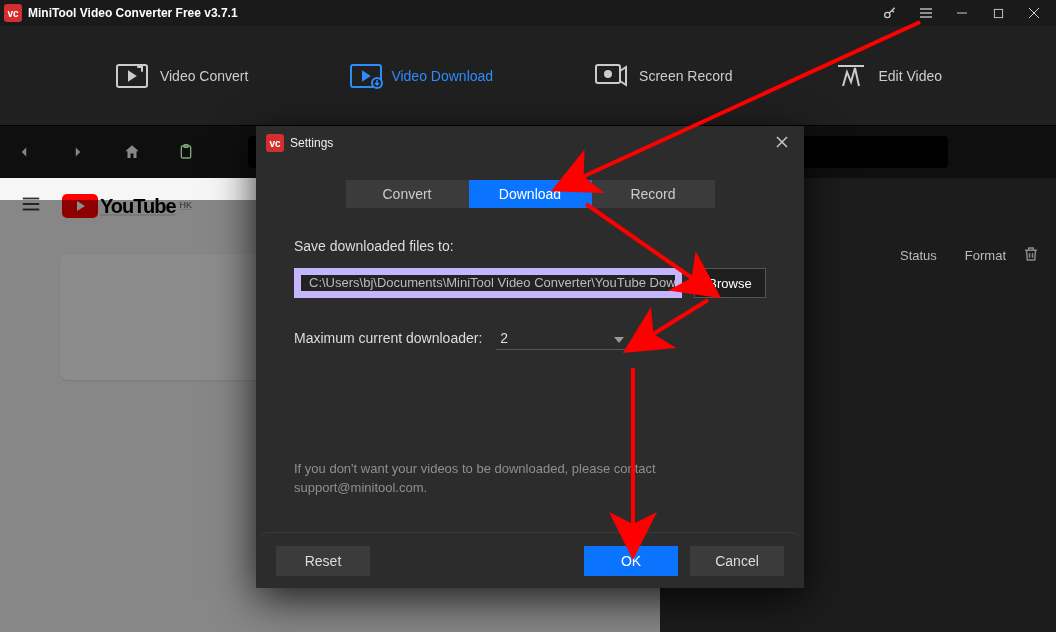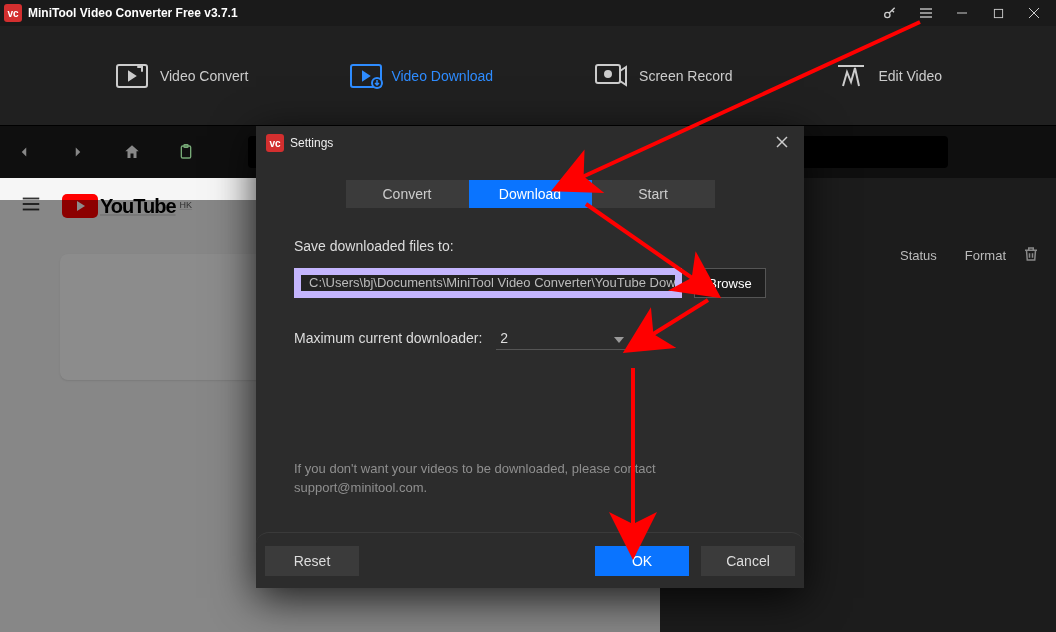--- a/index.html
+++ b/index.html
@@ -55,21 +55,21 @@
   .lbl{margin-bottom:14px;}
   .pathrow{display:flex;gap:12px;align-items:center;margin-bottom:28px;}
   .pathinput{flex:1;height:30px;background:#232323;border:7px solid #c4b5fd;color:#bbb;padding:0 8px;font-size:13px;overflow:hidden;white-space:nowrap;}
   .browse{width:72px;height:30px;background:#1e1e1e;border:1px solid #555;color:#fff;font-size:13px;display:flex;align-items:center;justify-content:center;}
 
   .dlrow{display:flex;align-items:center;gap:14px;margin-bottom:110px;}
   .selwrap{position:relative;width:132px;border-bottom:1px solid #555;height:24px;display:flex;align-items:center;justify-content:space-between;padding:0 4px;color:#ddd;}
 
   .note{color:#8f8f8f;font-size:13px;line-height:1.45;}
 
-  .modal-ft{height:56px;border-top:1px solid #3a3a3a;display:flex;align-items:center;padding:0 9px;gap:12px;border-radius:13px;}
+  .modal-ft{height:56px;border-top:1px solid #3a3a3a;display:flex;align-items:center;padding:0 20px;gap:12px;border-radius:13px;}
   .btn{height:30px;display:flex;align-items:center;justify-content:center;font-size:14px;border:none;}
   .btn.reset{width:94px;background:#3b3b3b;color:#ddd;}
   .btn.ok{width:94px;background:#0a74ff;color:#fff;margin-left:auto;}
   .btn.cancel{width:94px;background:#3b3b3b;color:#ddd;}
 
   
   svg.arrows{position:absolute;left:0;top:0;width:1056px;height:632px;pointer-events:none;}
 </style>
 </head>
 <body>
@@ -225,21 +225,21 @@
       <svg width="12" height="12" viewBox="0 0 12 12" stroke="currentColor" stroke-width="1.5">
           <line x1="1" y1="1" x2="11" y2="11"></line>
           <line x1="11" y1="1" x2="1" y2="11"></line>
         </svg>
     </div>
   </div>
 
   <div class="segtabs">
     <div class="segtab">Convert</div>
     <div class="segtab active">Download</div>
-    <div class="segtab">Start</div>
+    <div class="segtab">Record</div>
   </div>
 
   <div class="body">
     <div class="lbl">Save downloaded files to:</div>
     <div class="pathrow">
       <div class="pathinput">C:\Users\bj\Documents\MiniTool Video Converter\YouTube Dow</div>
       <div class="browse">Browse</div>
     </div>
     <div class="dlrow">
       <span>Maximum current downloader:</span>

